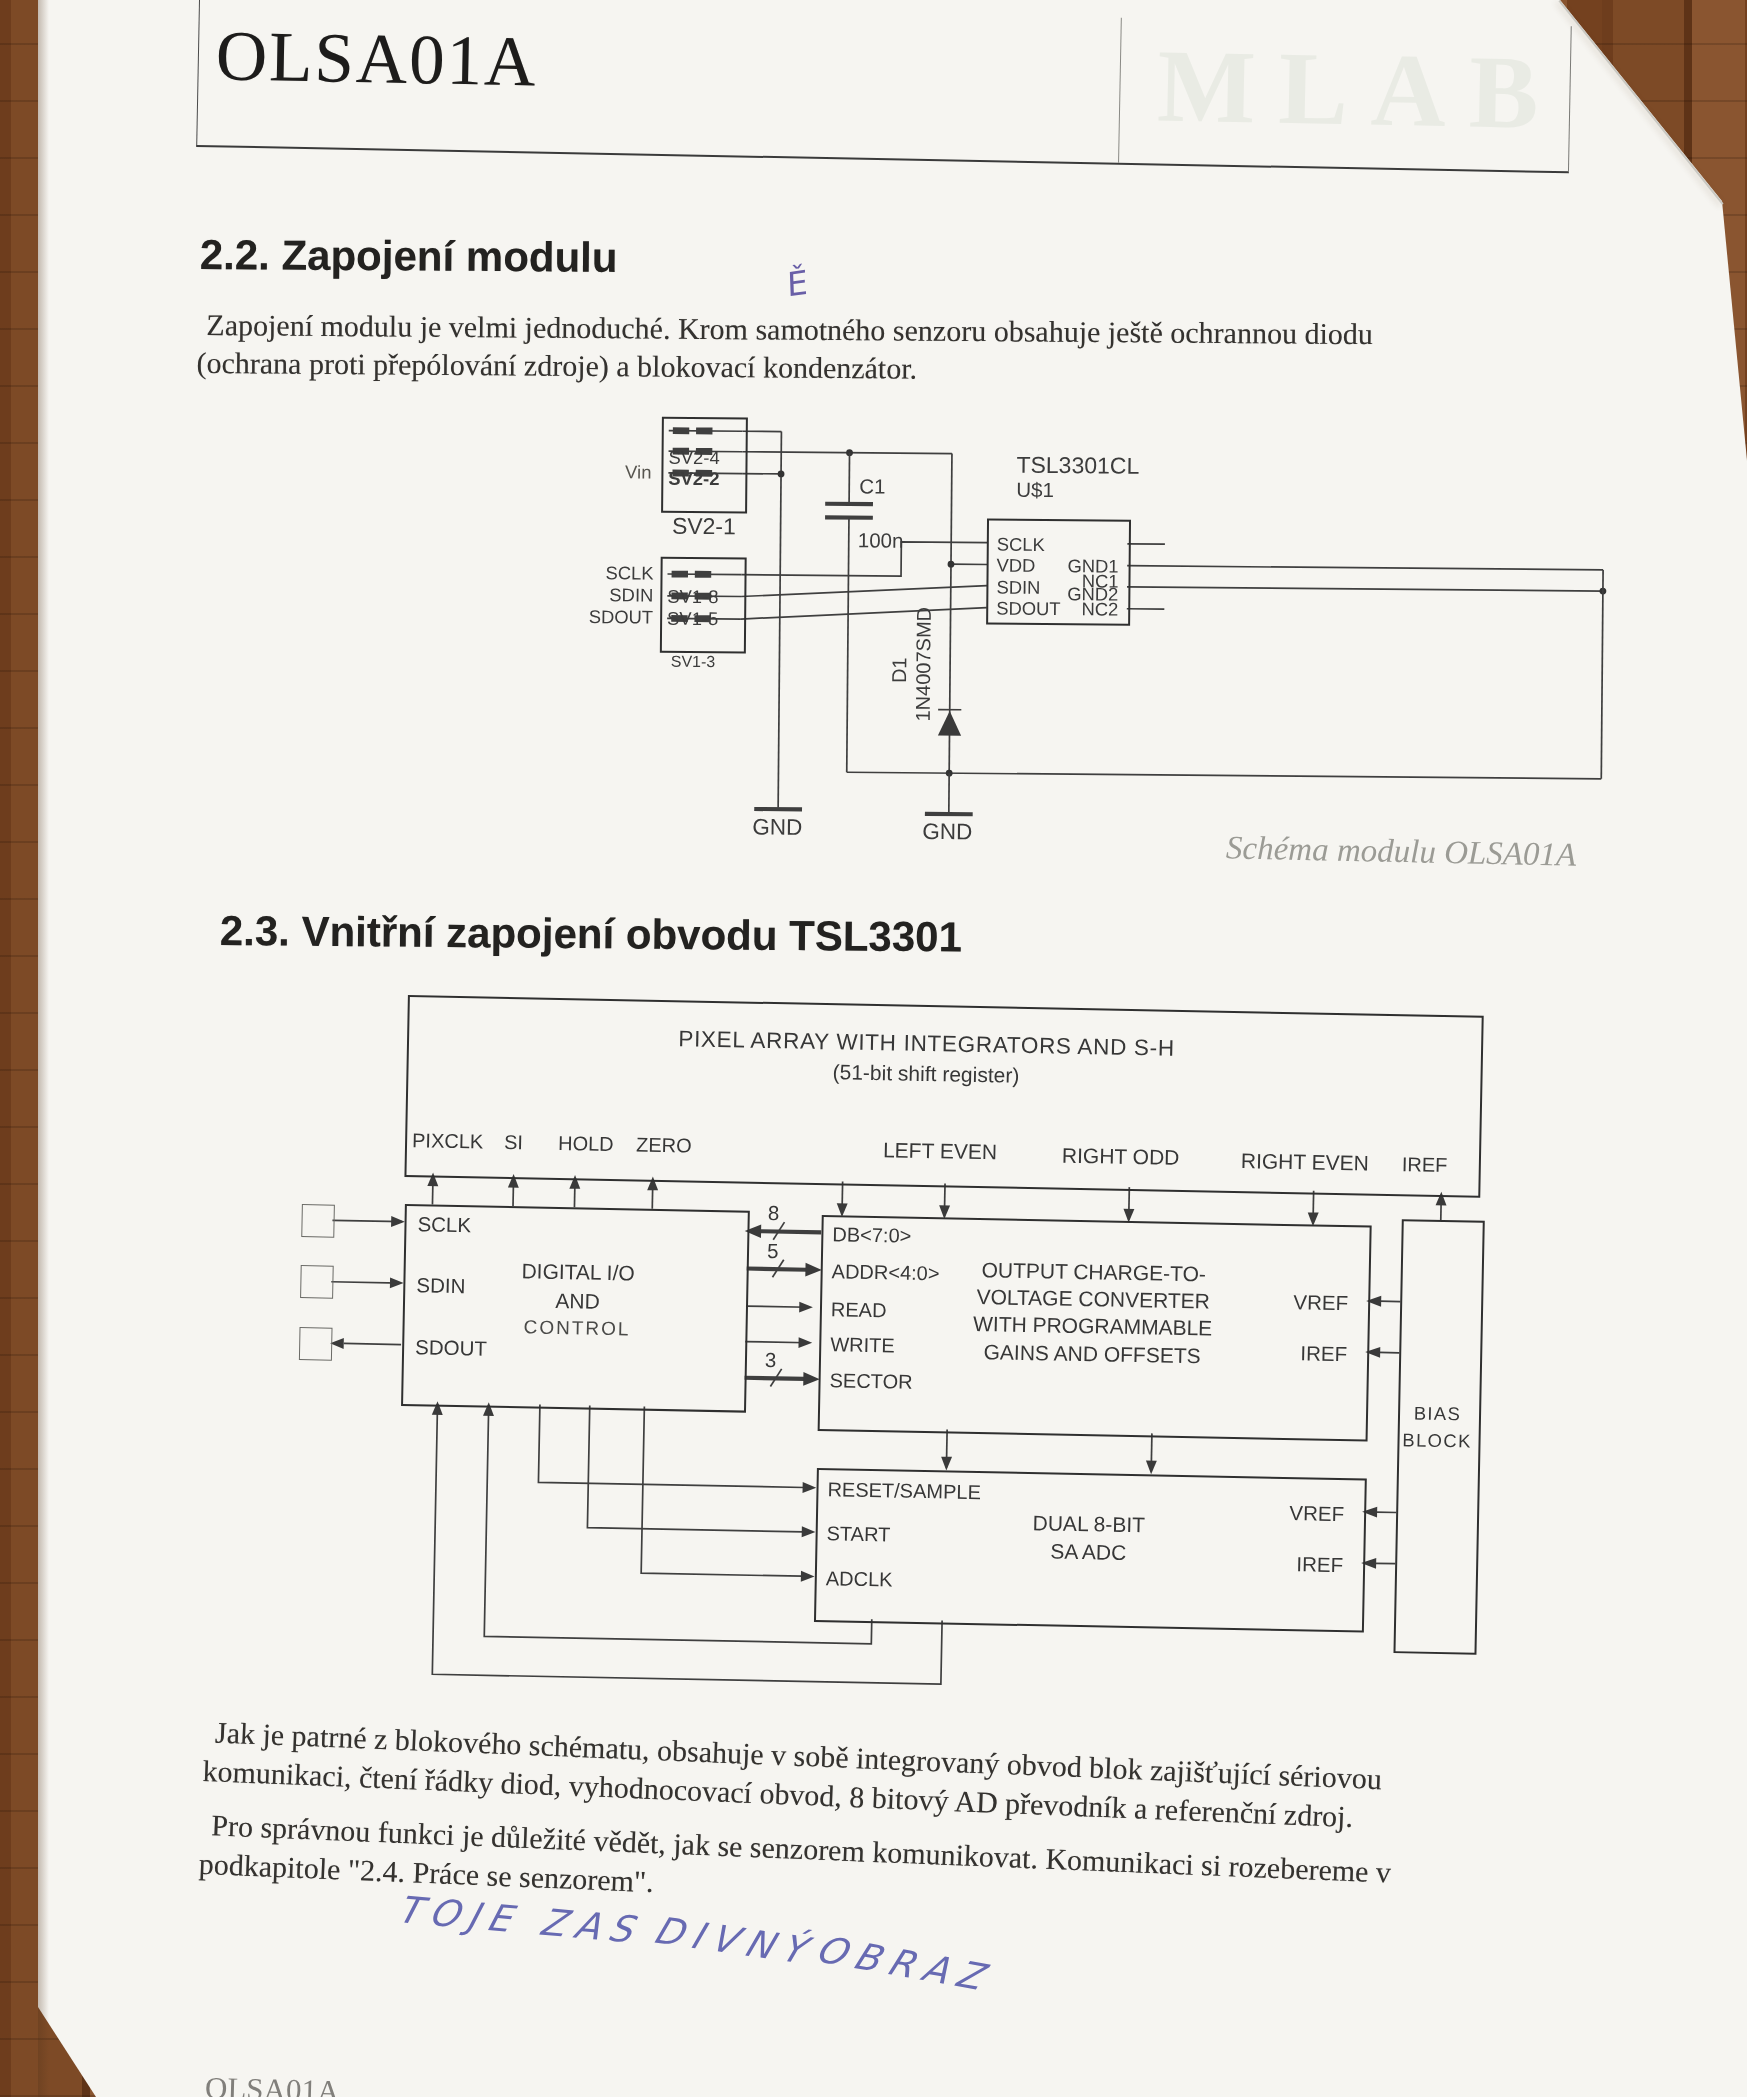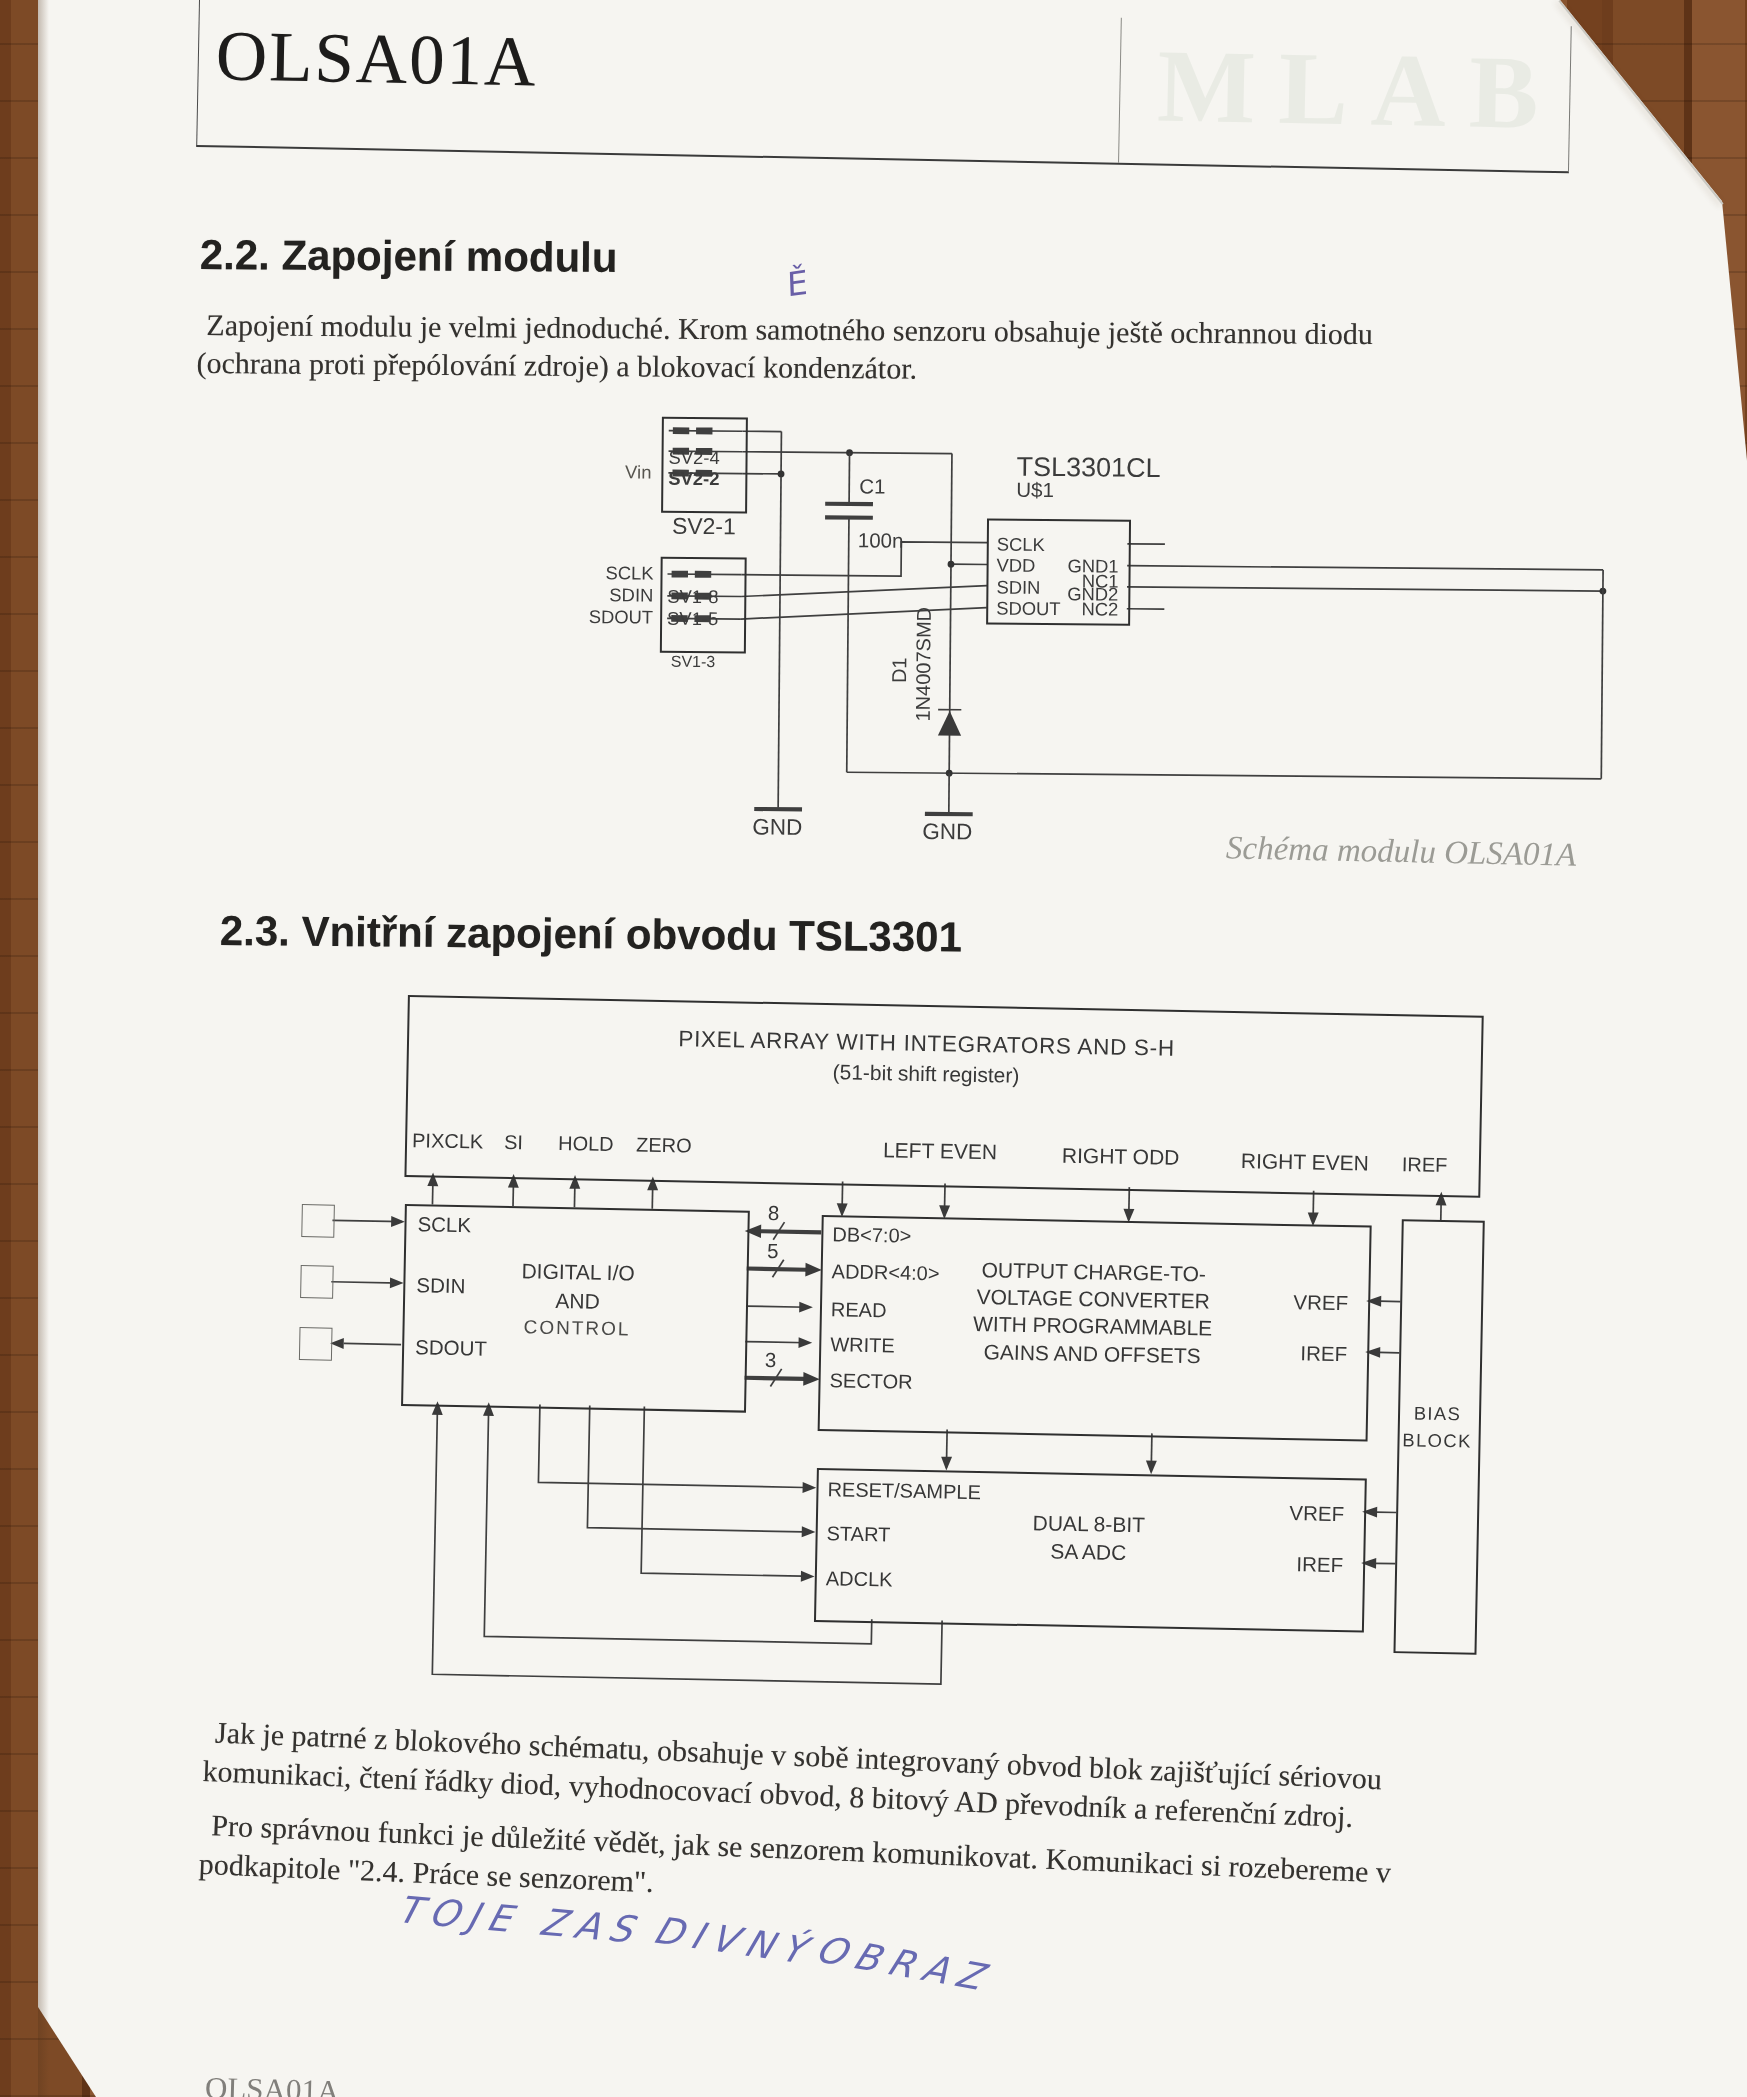--- a/index.html
+++ b/index.html
@@ -162,21 +162,21 @@
     <div class="lbl rt" style="left:0;top:200px;width:68px;">SDOUT</div>
 
     <div class="box" style="left:75px;top:150px;width:82px;height:92px;"></div>
     <div class="lbl" style="left:82px;top:179px;">SV1-8</div>
     <div class="lbl" style="left:82px;top:201px;">SV1-5</div>
     <div class="lbl" style="left:86px;top:246px;font-size:16px;">SV1-3</div>
 
     <div class="lbl" style="left:273px;top:66px;font-size:20.5px;">C1</div>
     <div class="lbl" style="left:272px;top:120px;font-size:20.5px;">100n</div>
 
-    <div class="lbl" style="left:430px;top:42px;font-size:27px;">TSL3301CL</div>
+    <div class="lbl" style="left:430px;top:42px;font-size:23px;">TSL3301CL</div>
     <div class="lbl" style="left:430px;top:68px;font-size:20.5px;">U$1</div>
     <div class="box" style="left:401px;top:109px;width:140px;height:102px;"></div>
     <div class="lbl" style="left:411px;top:124px;">SCLK</div>
     <div class="lbl" style="left:411px;top:145px;">VDD</div>
     <div class="lbl" style="left:411px;top:167px;">SDIN</div>
     <div class="lbl" style="left:411px;top:188px;">SDOUT</div>
     <div class="lbl rt" style="left:437px;top:124px;width:96px;margin-top:36px;">NC1</div>
     <div class="lbl rt" style="left:437px;top:145px;width:96px;">GND1</div>
     <div class="lbl rt" style="left:437px;top:173px;width:96px;">GND2</div>
     <div class="lbl rt" style="left:437px;top:188px;width:96px;">NC2</div>

